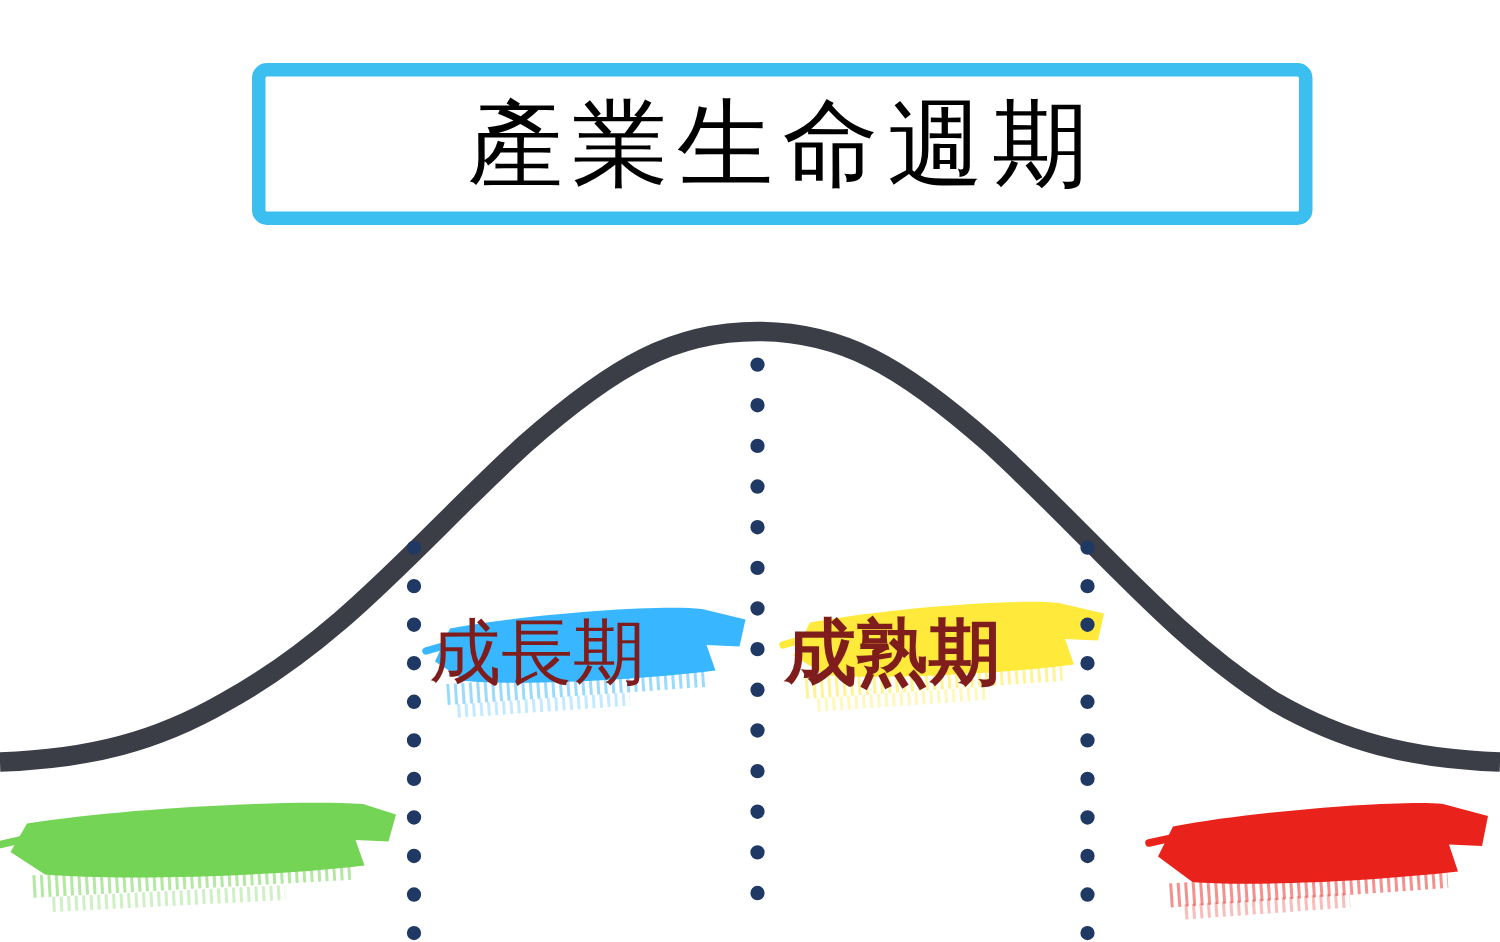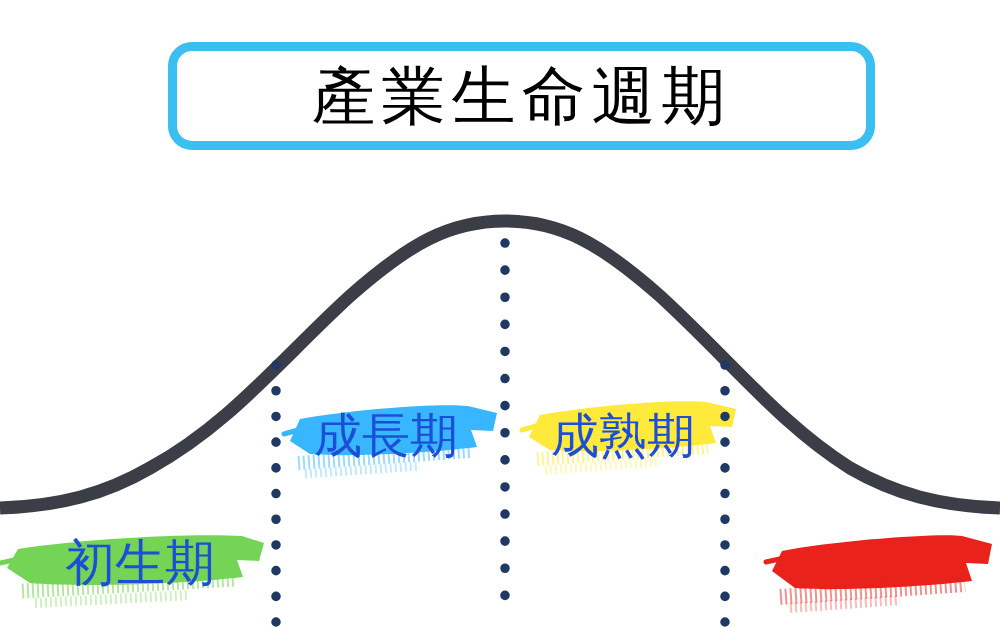--- a/index.html
+++ b/index.html
@@ -7,35 +7,35 @@
     position:relative;
     width:1000px;height:628px;
     background:#ffffff;
     overflow:hidden;
     font-family:"Liberation Sans", sans-serif;
   }
   .layer-svg{position:absolute;left:0;top:0;width:1000px;height:628px;z-index:1;}
   .title-box{
     position:absolute;left:168px;top:42px;width:707px;height:108px;
     box-sizing:border-box;
-    border:9px solid #3ABFF0;border-radius:24px;background:#ffffff;
+    border:9px solid #3ABFF0;border-radius:10px;background:#ffffff;
     display:flex;align-items:center;justify-content:center;
     z-index:3;
   }
   .title-text{
     font-size:64px;letter-spacing:6px;color:#000000;font-weight:500;
     white-space:nowrap;line-height:1;
   }
   .phase-label{
-    position:absolute;z-index:3;color:#1d4ed8;line-height:1;
-    text-align:center;white-space:nowrap;font-weight:500;
+    position:absolute;z-index:3;color:#7f1d1d;line-height:1;
+    text-align:left;white-space:nowrap;font-weight:500;
   }
   .phase-initial {left:40px; top:538px;width:200px;font-size:50px;}
   .phase-growth  {left:286px;top:412px;width:200px;font-size:48px;}
-  .phase-maturity{left:523px;top:412px;width:200px;font-size:48px;}
+  .phase-maturity{left:523px;top:412px;width:200px;font-size:48px;font-weight:bold;}
   .phase-decline {left:770px;top:540px;width:210px;font-size:52px;}
 </style>
 </head>
 <body>
 
 <div class="canvas">
 
   <svg class="layer-svg" viewBox="0 0 1000 628" aria-hidden="true">
 
     <path d="M 0,508 C 60,506 105,494 150,468 C 230,424 280,360 350,296 C 410,243 450,221 505,221
@@ -75,17 +75,16 @@
 
     <line x1="276" y1="365" x2="276" y2="622" stroke="#1F3864" stroke-width="9.5" stroke-linecap="round" stroke-dasharray="0.1 25.6"></line>
     <line x1="505" y1="243" x2="505" y2="622" stroke="#1F3864" stroke-width="9.5" stroke-linecap="round" stroke-dasharray="0.1 27"></line>
     <line x1="725" y1="365" x2="725" y2="622" stroke="#1F3864" stroke-width="9.5" stroke-linecap="round" stroke-dasharray="0.1 25.6"></line>
   </svg>
 
   <div class="title-box">
     <span class="title-text">產業生命週期</span>
   </div>
 
-  <div class="phase-label phase-initial">初生期</div>
   <div class="phase-label phase-growth">成長期</div>
   <div class="phase-label phase-maturity">成熟期</div>
 
 </div>
 
 </body></html>

